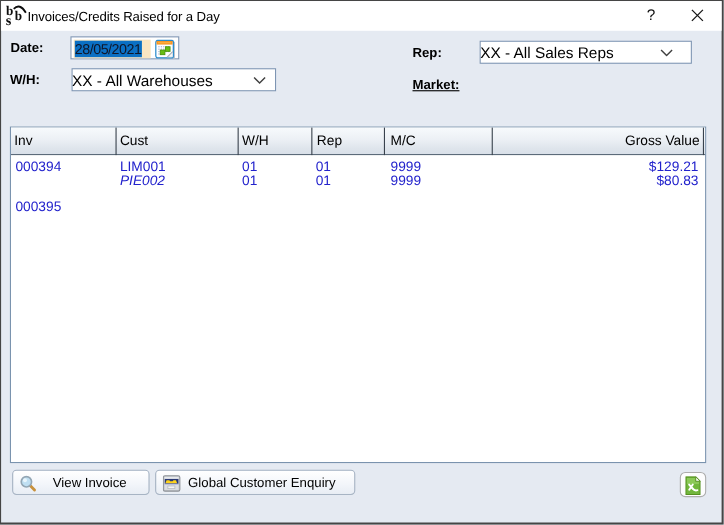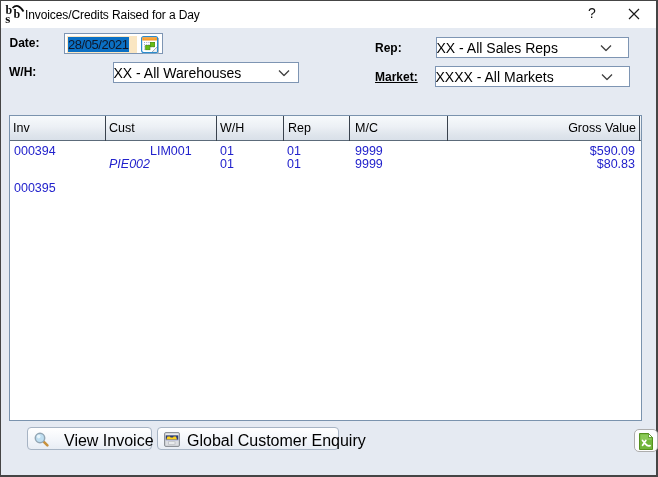--- a/index.html
+++ b/index.html
@@ -14,21 +14,21 @@
 .box{position:absolute;background:#fff;border:1px solid #7e95b3;font-size:14px;color:#000;}
 .ddtext{position:absolute;left:-0.5px;top:50%;transform:translateY(-50%);white-space:nowrap;}
 .chev{position:absolute;top:50%;transform:translateY(-50%);}
 
 #grid{position:absolute;left:8px;top:114px;width:633px;height:306px;background:#fff;border:1px solid #7a93ae;}
 #ghead{position:absolute;left:0;top:0;width:631px;height:25px;background:linear-gradient(#f7fafc 0%,#ecf0f5 45%,#dfe5ec 78%,#d9e0e9 100%);border-bottom:1px solid #5c6b7a;}
 .hsep{position:absolute;top:0;width:1px;height:25px;background:#39424d;}
 .hlbl{position:absolute;top:5px;font-size:12.5px;color:#000;white-space:nowrap;}
 .cell{position:absolute;font-size:12.5px;color:#2222cc;white-space:nowrap;}
 
-.btn{position:absolute;height:23px;background:linear-gradient(#ffffff,#f2f5fa 60%,#e8edf4);border:1px solid #a7b4c4;border-radius:4px;font-size:16px;color:#000;margin-left:16px;}
+.btn{position:absolute;height:23px;background:linear-gradient(#ffffff,#f2f5fa 60%,#e8edf4);border:1px solid #a7b4c4;border-radius:4px;font-size:12px;color:#000;}
 .btnlabel{position:absolute;top:4px;white-space:nowrap;}
 </style>
 </head>
 <body>
 <div id="win">
   <div id="titlebar">
     <svg class="abs" style="left:4px;top:2px" width="20" height="22" viewBox="0 0 20 22">
       <g font-family="Liberation Serif" font-weight="bold" fill="#0d0d0d">
         <text x="0.5" y="11" font-size="12">b</text>
         <text x="0.2" y="20" font-size="13">s</text>
@@ -75,65 +75,59 @@
       </g>
       <rect x="9.4" y="6.5" width="4.2" height="4.2" fill="#66bd13" stroke="#4a950c" stroke-width="0.8"></rect>
       <rect x="4.7" y="9.5" width="4.2" height="4.2" fill="#66bd13" stroke="#4a950c" stroke-width="0.8"></rect>
       <path d="M11,16 L16,11 L16,16 Z" fill="#dfe2e6"></path>
       <path d="M11,16 L16,11" stroke="#a8aeb5" stroke-width="1"></path>
       <path d="M12.6,15.4 L15.4,12.6 L15.4,15.4 Z" fill="#f6f7f8"></path>
     </svg>
   </div>
 
   <div class="lbl" style="left:8px;top:64px;">W/H:</div>
-  <div class="box" style="left:64px;top:61px;width:186px;height:21px;margin-left:48px;">
+  <div class="box" style="left:64px;top:61px;width:186px;height:21px;">
     <div class="ddtext">XX - All Warehouses</div>
     <svg class="chev" style="right:8px" width="12" height="7" viewBox="0 0 12 7">
         <path d="M1,1 L6,6 L11,1" fill="none" stroke="#404040" stroke-width="1.3"></path>
       </svg>
   </div>
 
   <div class="lbl" style="left:374px;top:40px;">Rep:</div>
   <div class="box" style="left:435px;top:36px;width:193px;height:21px;padding-left:34px;">
     <div class="ddtext">XX - All Sales Reps</div>
     <svg class="chev" style="right:16px" width="12" height="7" viewBox="0 0 12 7">
         <path d="M1,1 L6,6 L11,1" fill="none" stroke="#404040" stroke-width="1.3"></path>
       </svg>
   </div>
 
   <div class="lbl" style="left:374px;top:69px;text-decoration:underline;">Market:</div>
-  <div class="box" style="left:434px;top:65px;width:195px;height:21px;">
-    <div class="ddtext">XXXX - All Markets</div>
-    <svg class="chev" style="right:16px" width="12" height="7" viewBox="0 0 12 7">
-        <path d="M1,1 L6,6 L11,1" fill="none" stroke="#404040" stroke-width="1.3"></path>
-      </svg>
-  </div>
 
   <div id="grid">
     <div id="ghead">
       <div class="hsep" style="left:95px"></div>
       <div class="hsep" style="left:206px"></div>
       <div class="hsep" style="left:273px"></div>
       <div class="hsep" style="left:339px"></div>
       <div class="hsep" style="left:437px"></div>
       <div class="hsep" style="left:629px"></div>
       <div class="hlbl" style="left:3px">Inv</div>
       <div class="hlbl" style="left:99px">Cust</div>
       <div class="hlbl" style="left:210px">W/H</div>
       <div class="hlbl" style="left:278px">Rep</div>
       <div class="hlbl" style="left:345px">M/C</div>
       <div class="hlbl" style="right:5px">Gross Value</div>
     </div>
 
     <div class="cell" style="left:4px;top:28px;">000394</div>
-    <div class="cell" style="left:99px;top:28px;margin-left:41px;">LIM001</div>
+    <div class="cell" style="left:99px;top:28px;">LIM001</div>
     <div class="cell" style="left:210px;top:28px;">01</div>
     <div class="cell" style="left:277px;top:28px;">01</div>
     <div class="cell" style="left:345px;top:28px;">9999</div>
-    <div class="cell" style="right:6px;top:28px;">$590.09</div>
+    <div class="cell" style="right:6px;top:28px;">$129.21</div>
     <div class="cell" style="left:4px;top:41px;margin-top:24px;">000395</div>
     <div class="cell" style="left:99px;top:41px;font-style:italic;">PIE002</div>
     <div class="cell" style="left:210px;top:41px;">01</div>
     <div class="cell" style="left:277px;top:41px;">01</div>
     <div class="cell" style="left:345px;top:41px;">9999</div>
     <div class="cell" style="right:6px;top:41px;">$80.83</div>
   </div>
 
   <div class="btn" style="left:10px;top:426px;width:125px;">
     <svg class="abs" style="left:6px;top:4px" width="16" height="16" viewBox="0 0 16 16">

